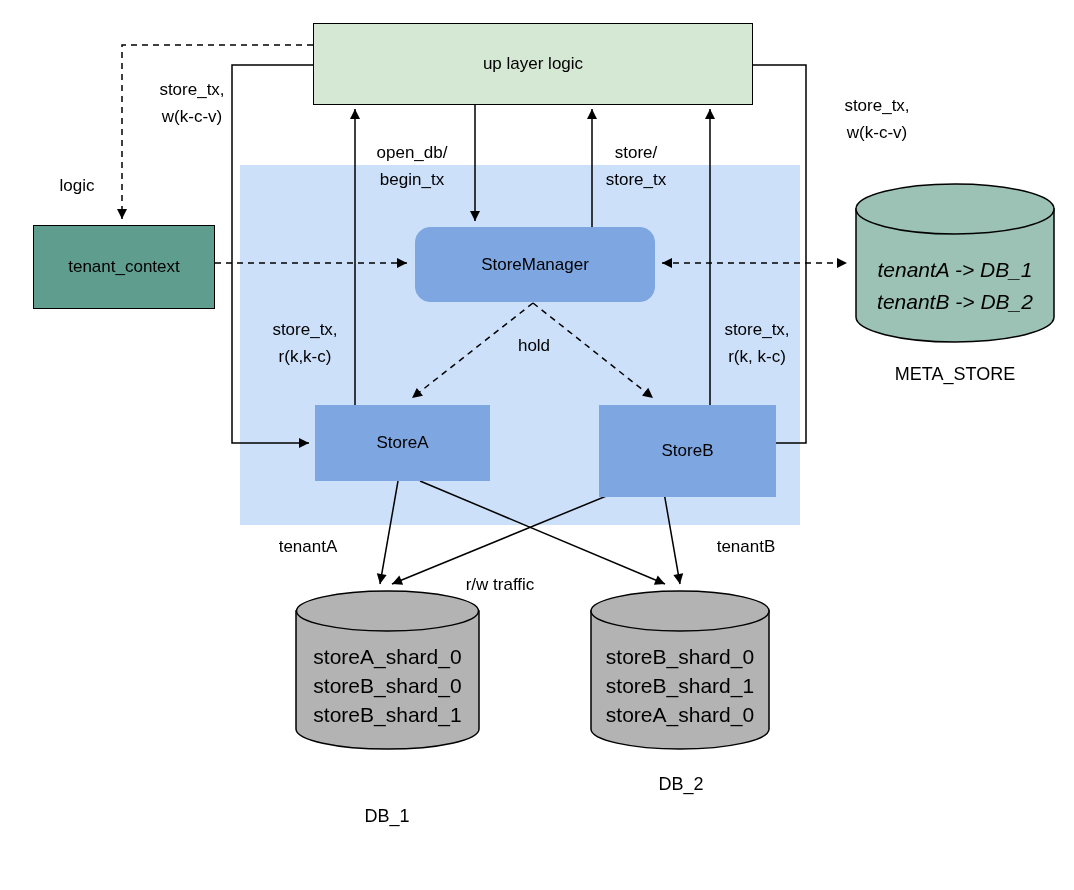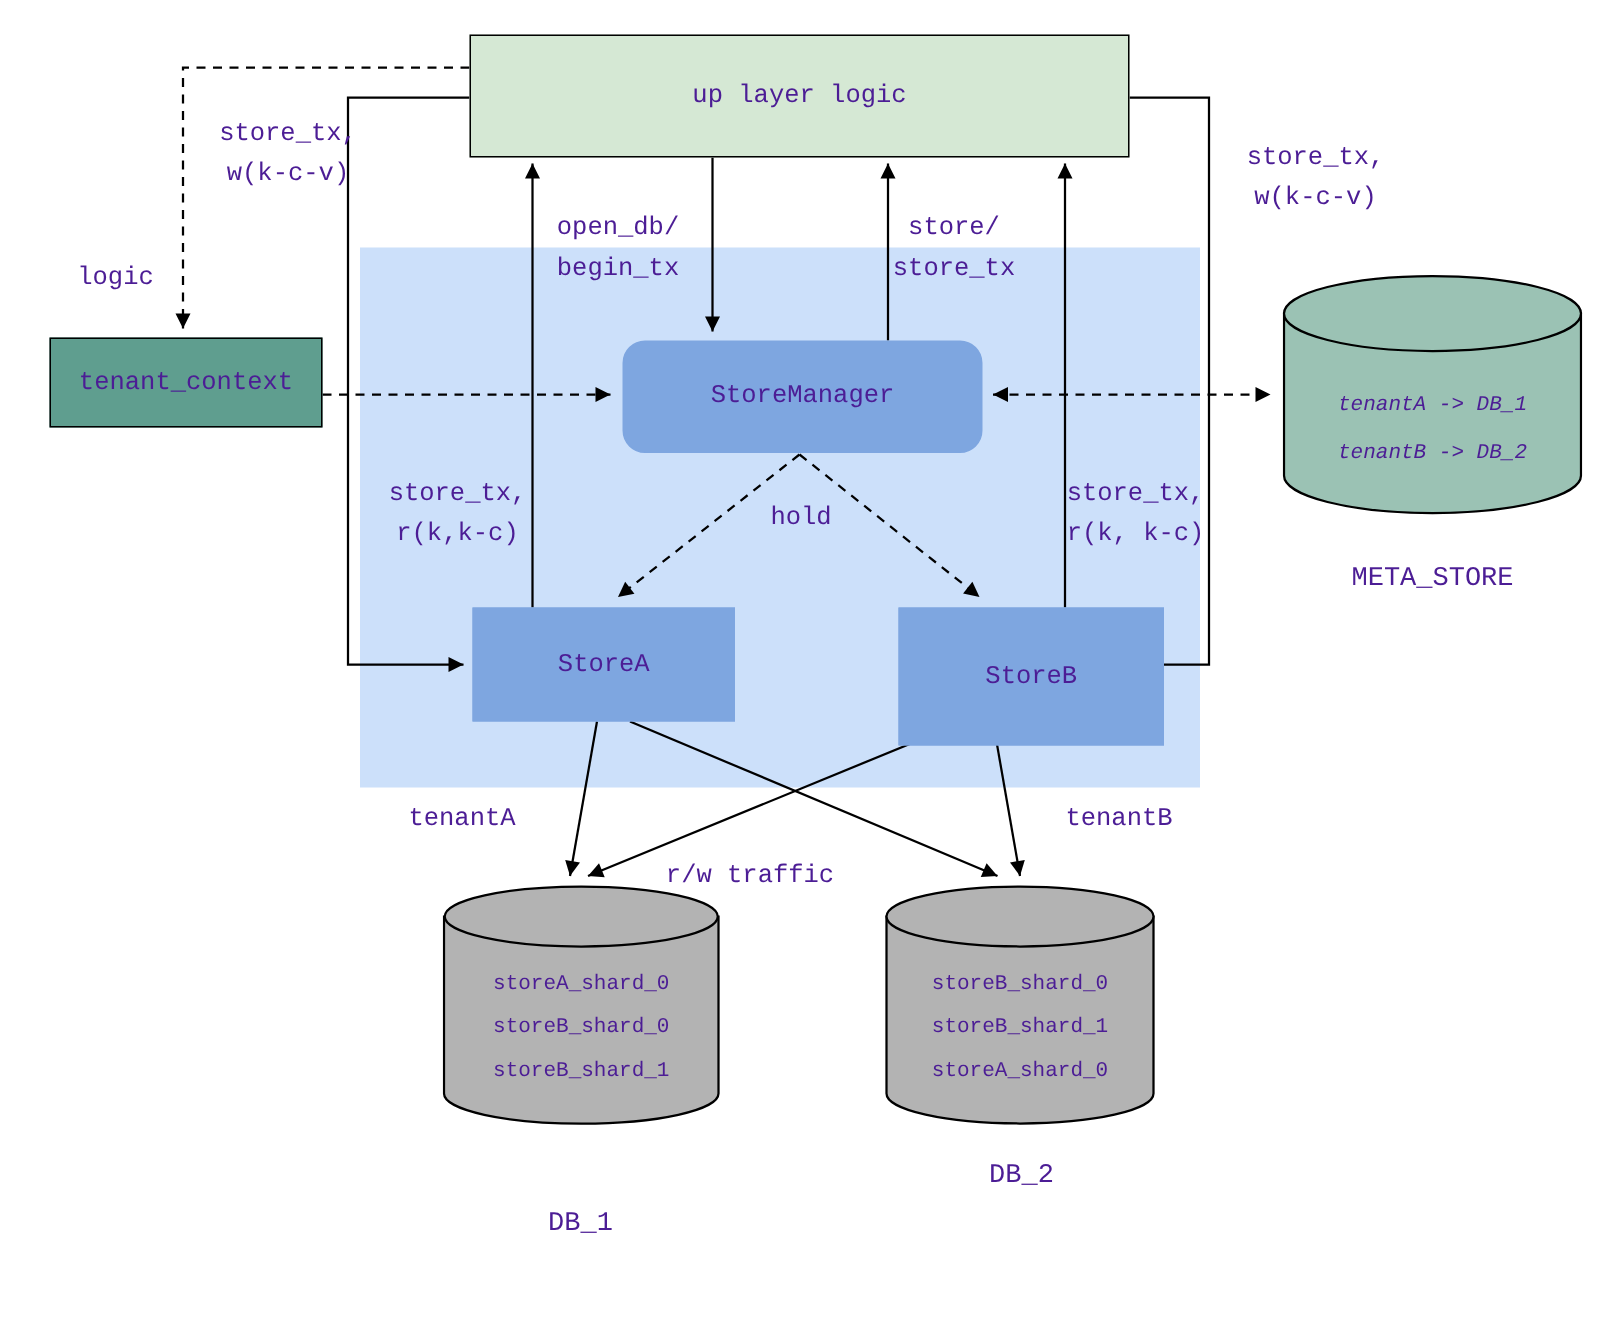--- a/index.html
+++ b/index.html
@@ -1,43 +1,43 @@
 <!DOCTYPE html>
 <html style="--up-layer-fill: #d5e8d4; --region-fill: #cce0fa; --store-fill: #7ea6e0; --tenant-fill: #5f9e8f; --meta-fill: #9bc2b4; --db-fill: #b3b3b3;"><head>
 <meta charset="utf-8">
 <style>
   html,body { margin:0; padding:0; background:#ffffff; }
   .canvas {
     position:relative; width:1074px; height:890px; background:#ffffff;
-    font-family:Liberation Mono, monospace; color:#4c1d95; overflow:hidden;
+    font-family:Liberation Sans, sans-serif; color:#000000; overflow:hidden;
   }
   .region {
     position:absolute; left:240px; top:165px; width:560px; height:360px;
     background:var(--region-fill); z-index:1;
   }
   .edges { position:absolute; left:0; top:0; z-index:3; }
   .edges line, .edges polyline { stroke:#000; stroke-width:1.5; fill:none; }
   .edges .dash { stroke-dasharray:6 5; }
   .node {
     position:absolute; z-index:4; display:flex; align-items:center; justify-content:center;
     font-size:17px; text-align:center; box-sizing:border-box;
   }
   .up-layer   { left:313px; top:23px;  width:440px; height:82px; background:var(--up-layer-fill); border:1.5px solid #000; }
-  .tenant-ctx { left:33px;  top:225px; width:182px; height:60px; background:var(--tenant-fill);   border:1.5px solid #000; }
+  .tenant-ctx { left:33px;  top:225px; width:182px; height:84px; background:var(--tenant-fill);   border:1.5px solid #000; }
   .store-box  { background:var(--store-fill); border:1px solid var(--store-fill); }
   .store-manager { left:415px; top:227px; width:240px; height:75px;border-radius:15px; }
   .store-a       { left:315px; top:405px; width:175px; height:76px; }
   .store-b       { left:599px; top:405px; width:177px; height:92px; }
   .cyl { position:absolute; z-index:2; }
   .cyl svg { display:block; }
   .cyl path, .cyl ellipse { stroke:#000; stroke-width:1.5; }
   .meta-shape path, .meta-shape ellipse { fill:var(--meta-fill); }
   .db-shape path,   .db-shape ellipse   { fill:var(--db-fill); }
   .cyl-text {
-    position:absolute; left:0; width:100%; text-align:center; font-size:14px; z-index:5;
+    position:absolute; left:0; width:100%; text-align:center; font-size:21px; z-index:5;
   }
   .meta-text { top:72px; line-height:32px; font-style:italic; }
   .db-text   { top:52px; line-height:29px; }
   .edge-label {
     position:absolute; z-index:6; font-size:17px; line-height:27px;
     text-align:center; white-space:pre-line; transform:translateX(-50%);
   }
   .cyl-title {
     position:absolute; z-index:6; font-size:18px; transform:translateX(-50%); white-space:nowrap;
   }
@@ -86,21 +86,21 @@
   <div class="cyl" style="left:855px; top:182px; width:200px; height:162px">
     <svg class="meta-shape" width="200" height="162" viewBox="0 0 200 162">
       <path d="M1,27 L1,135 A99,25 0 0 0 199,135 L199,27 z"></path>
       <ellipse cx="100" cy="27" rx="99" ry="25"></ellipse>
     </svg>
     <div class="cyl-text meta-text">
       <div>tenantA -&gt; DB_1</div>
       <div>tenantB -&gt; DB_2</div>
     </div>
   </div>
-  <div class="cyl-title" style="left:955px; top:376px">META_STORE</div>
+  <div class="cyl-title" style="left:955px; top:364px">META_STORE</div>
 
   <div class="cyl" style="left:295px; top:590px; width:185px; height:160px">
     <svg class="db-shape" width="185" height="160" viewBox="0 0 185 160">
       <path d="M1,21 L1,139 A91,20 0 0 0 184,139 L184,21 z"></path>
       <ellipse cx="92.5" cy="21" rx="91" ry="20"></ellipse>
     </svg>
     <div class="cyl-text db-text">
       <div>storeA_shard_0</div>
       <div>storeB_shard_0</div>
       <div>storeB_shard_1</div>

